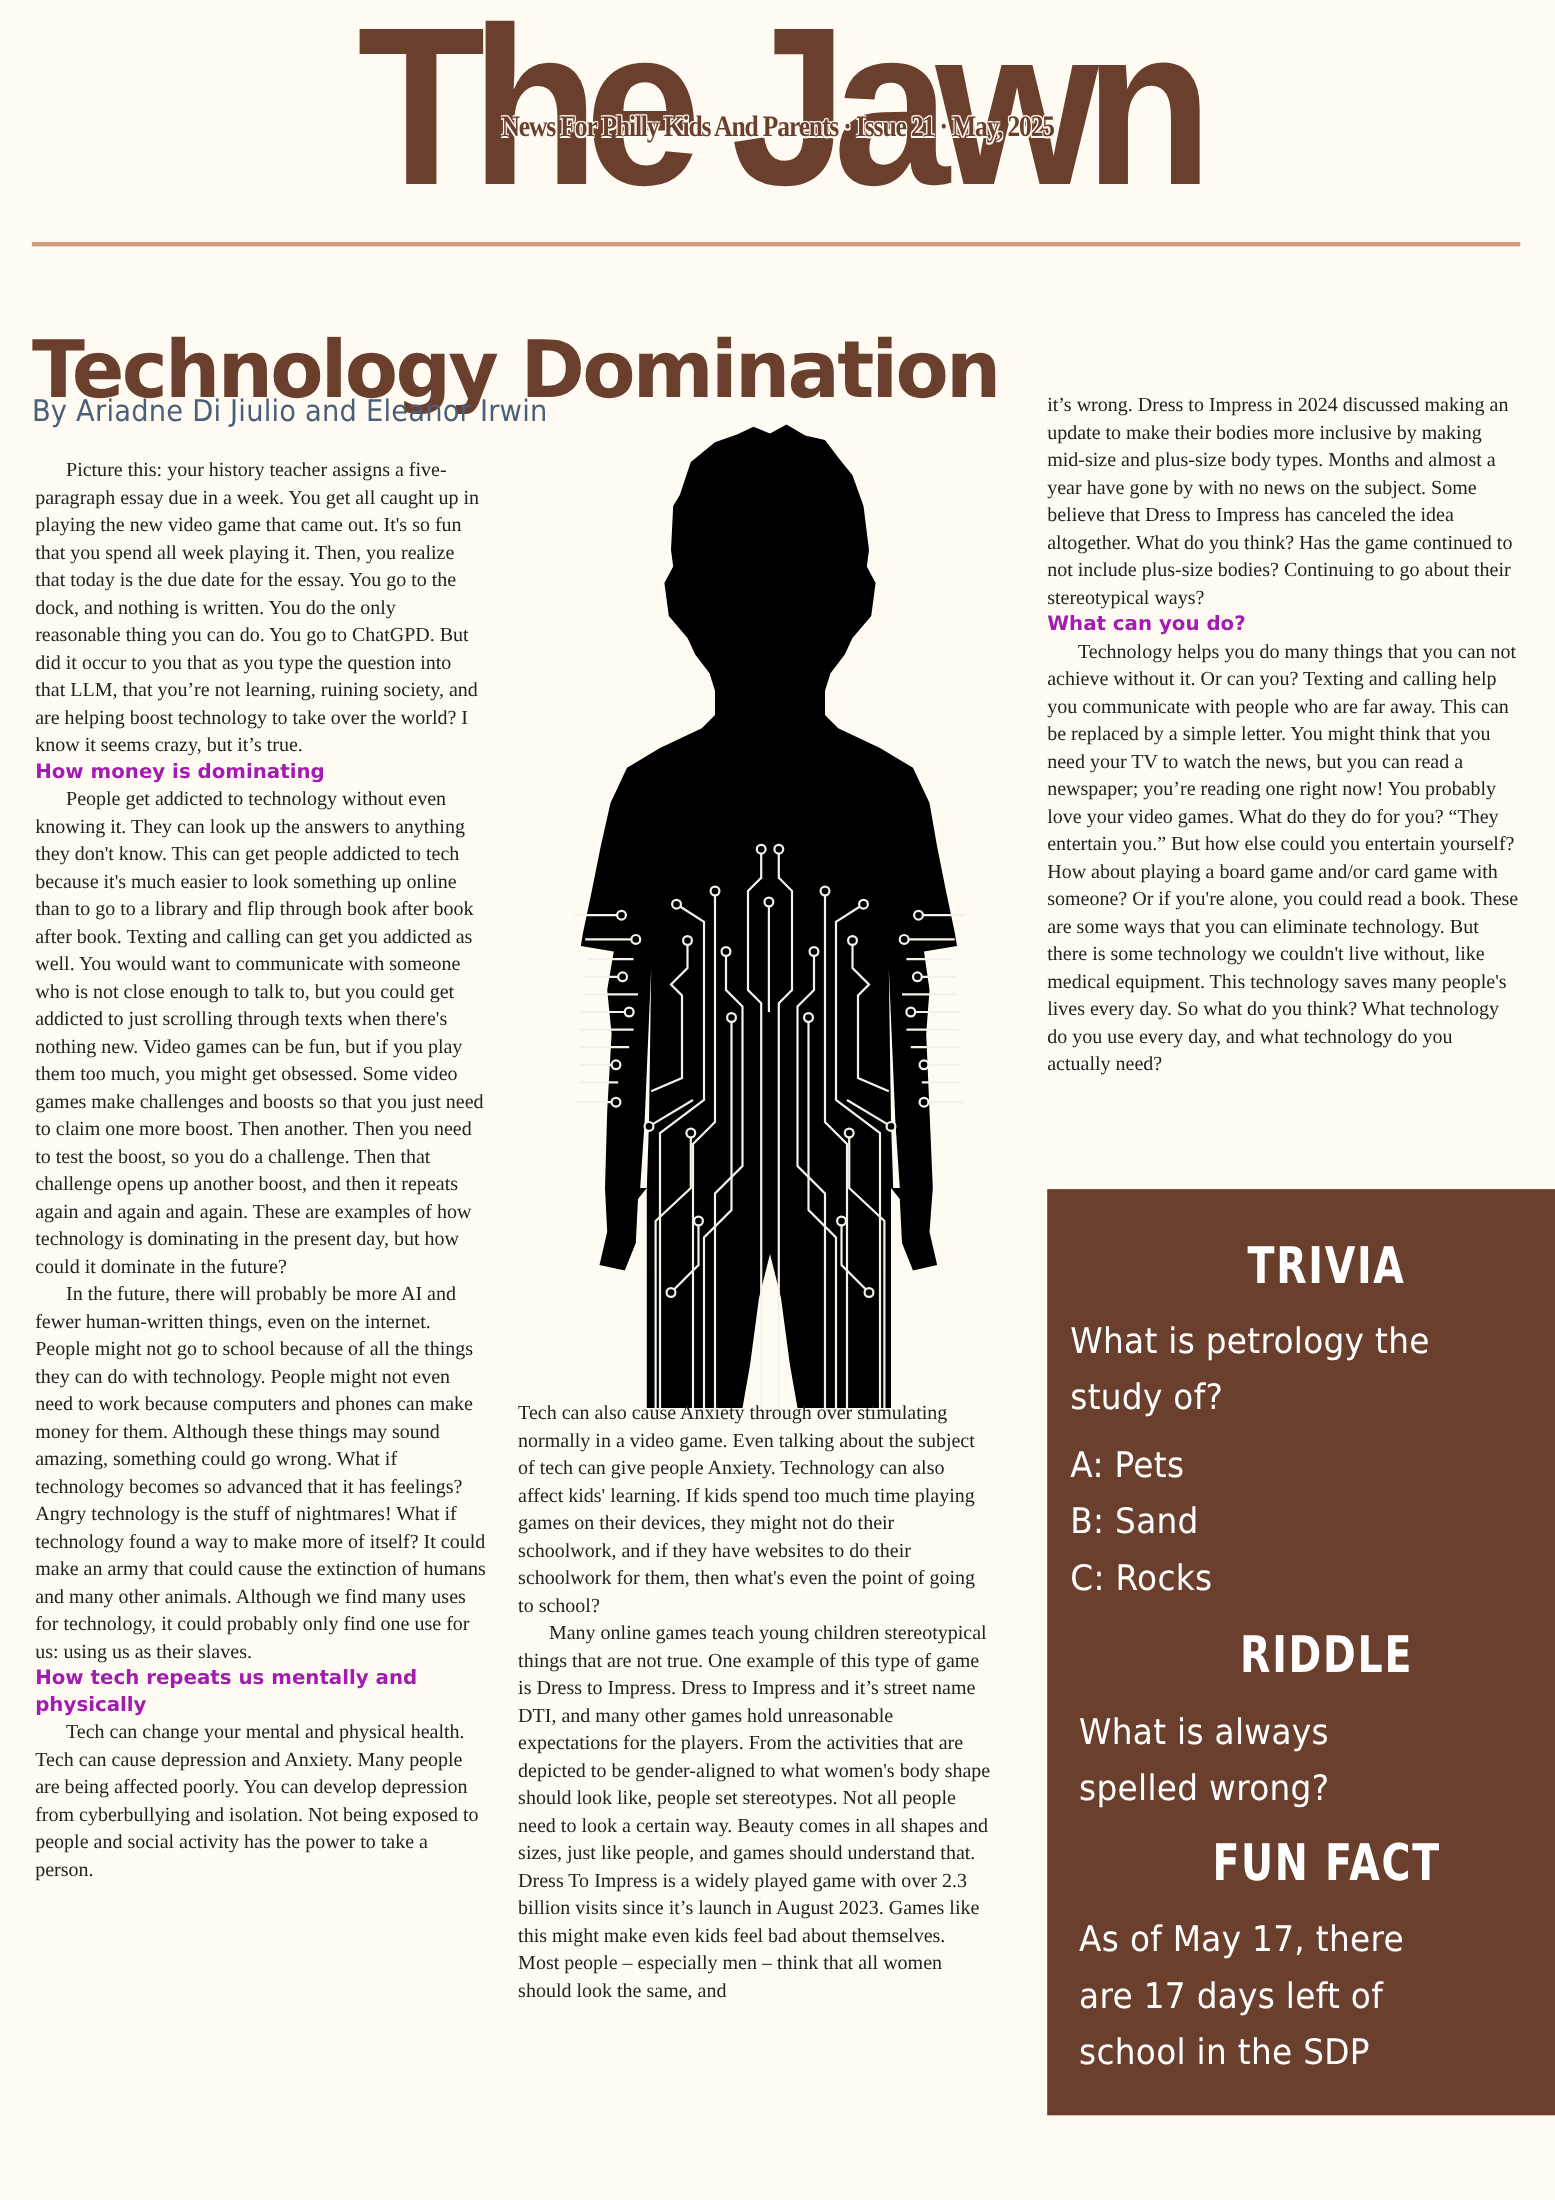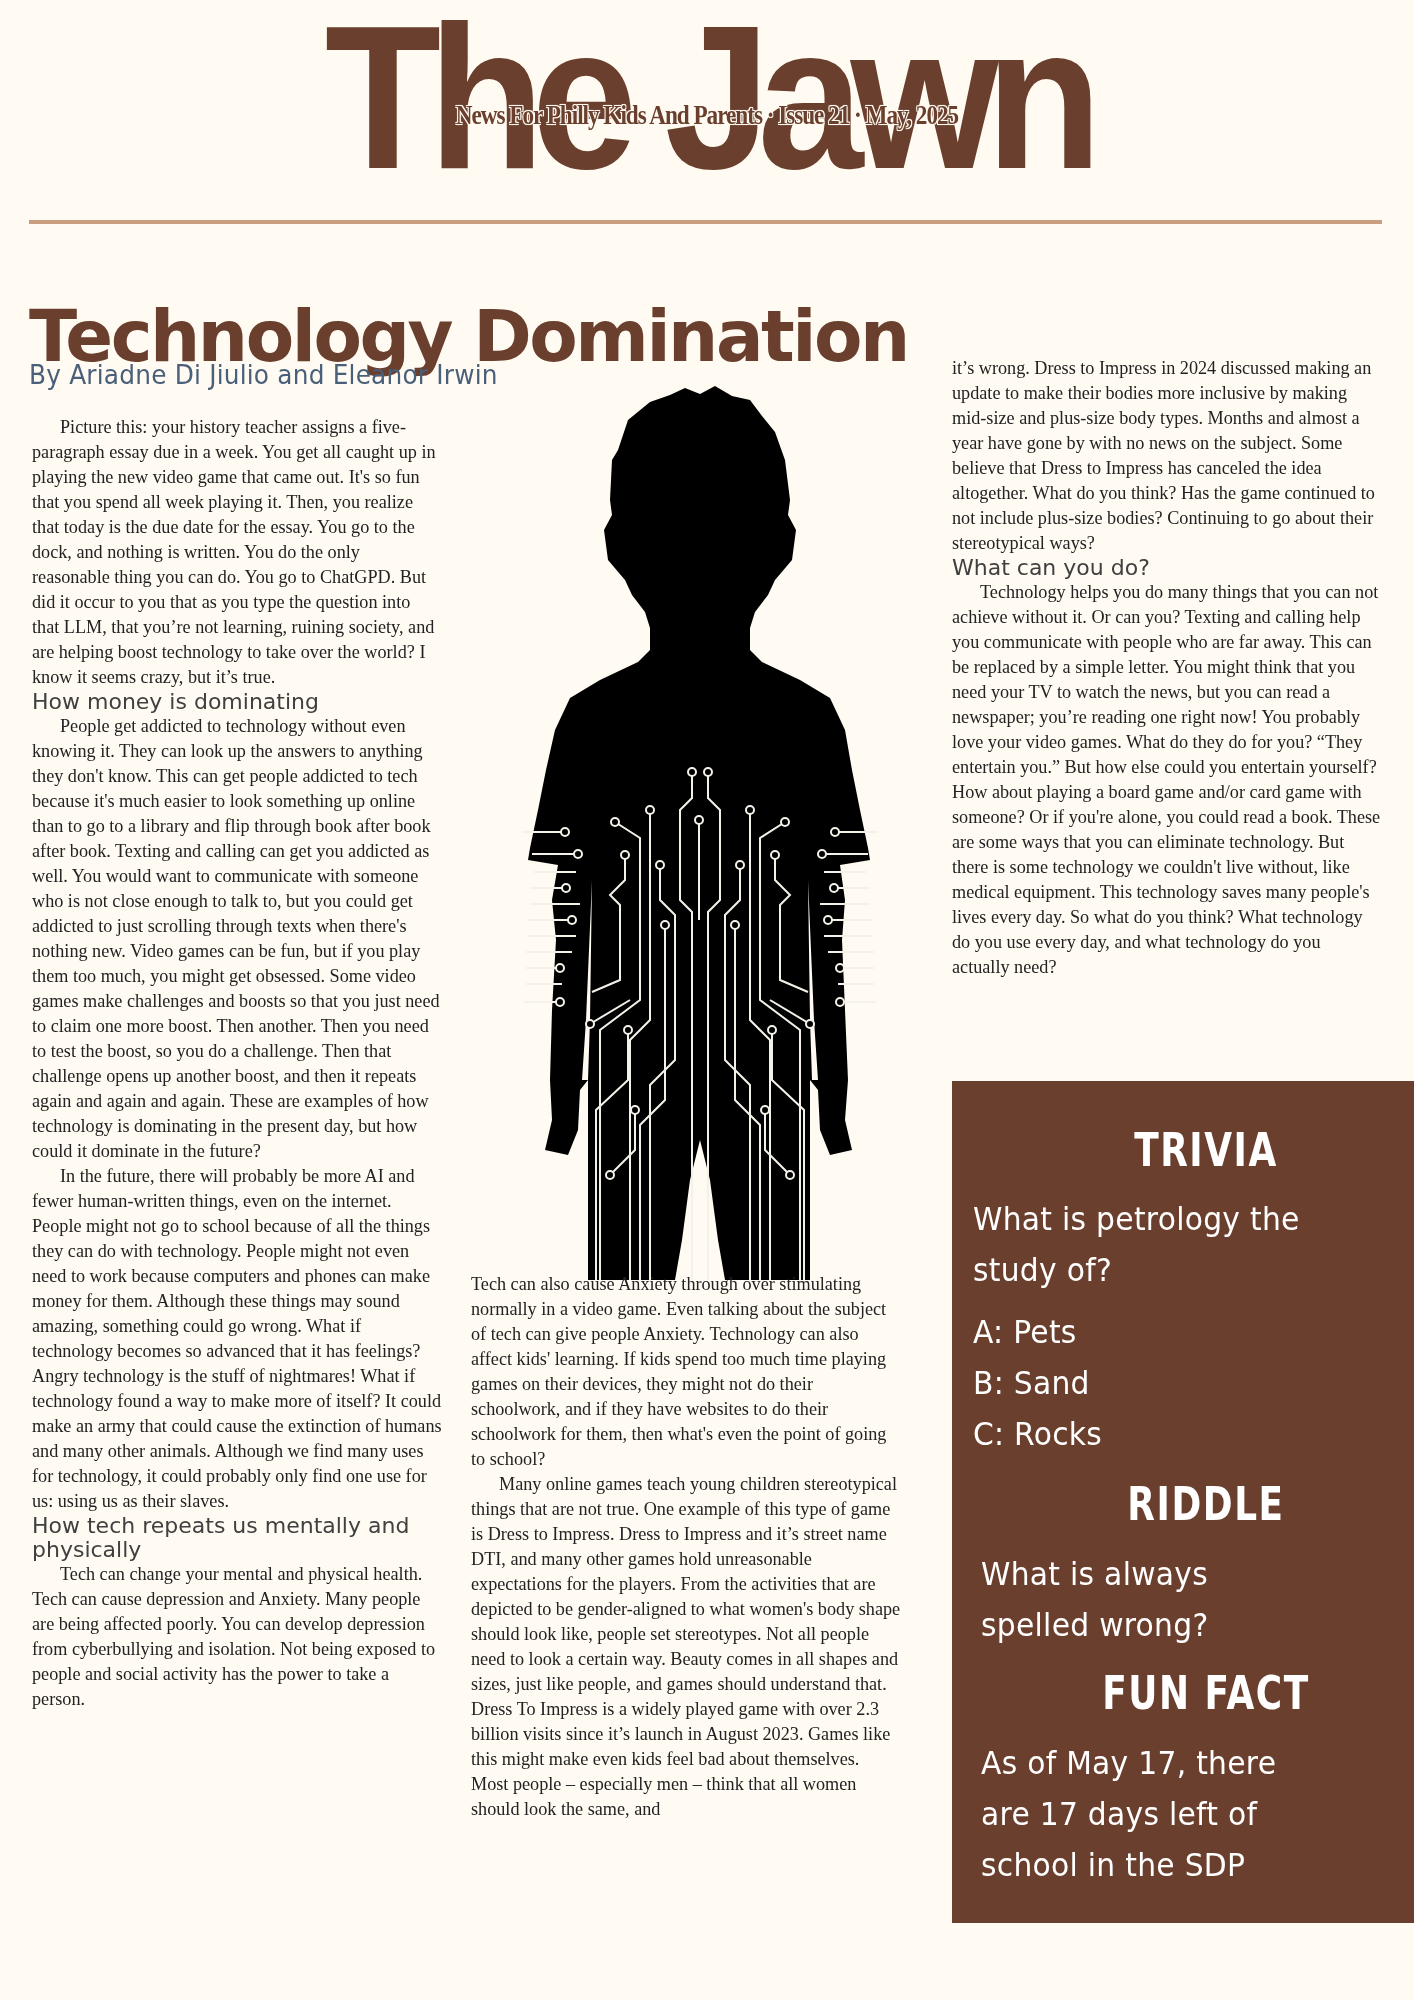--- a/index.html
+++ b/index.html
@@ -64,24 +64,24 @@
     position: absolute;
     font-size: 18.2px;
     line-height: 25px;
     color: #222;
   }
   .col p { margin: 0; text-indent: 28px; font-family: Liberation Serif, serif; }
   .col p.noindent { text-indent: 0; }
   .col h3 {
     margin: 0;
     font-family: "DejaVu Sans", "Liberation Sans", sans-serif;
-    font-weight: normal;
-    font-size: 22px;
+    font-weight: bold;
+    font-size: 18px;
     line-height: 24px;
-    color: #404040;
+    color: #a21caf;
   }
   .col-left { left: 32px; top: 415px; width: 410px; }
   .col-mid { left: 471px; top: 1272px; width: 430px; }
   .col-right { left: 952px; top: 356px; width: 430px; }
   .illustration {
     position: absolute; left: 500px; top: 380px; width: 400px; height: 912px;
   }
   .box {
     position: absolute; left: 952px; top: 1081px; width: 508px; height: 842px;
     background: #6b3f2d;

